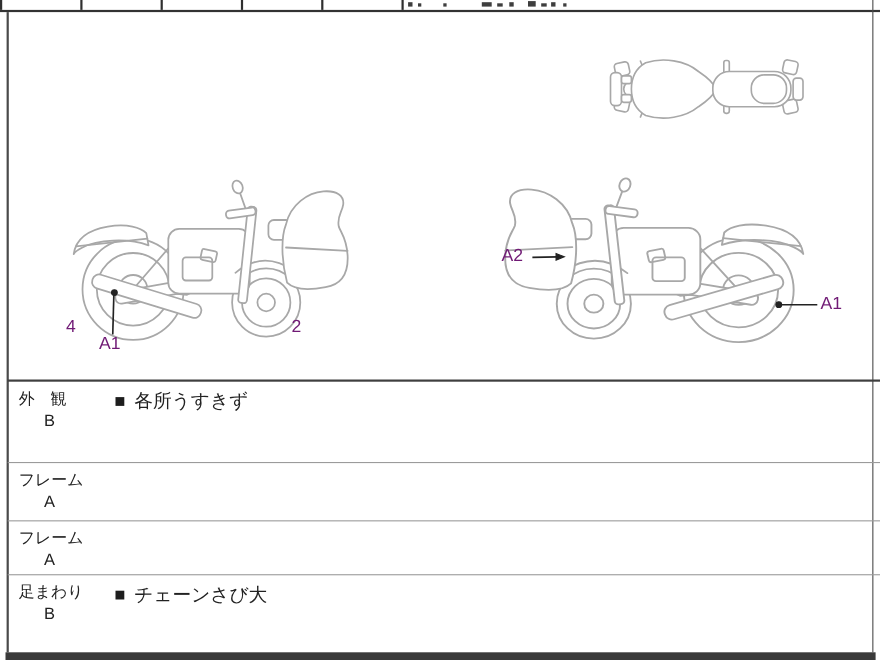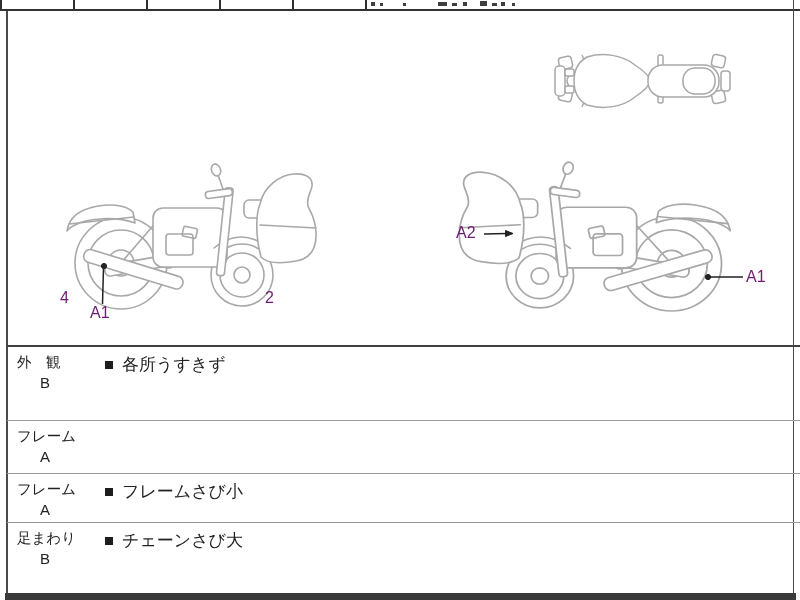--- a/index.html
+++ b/index.html
@@ -177,24 +177,20 @@
 
   <div id="row1" class="irow">
     <div class="cat">フレーム</div>
     <div class="grade">A</div>
   </div>
 
   <div id="row2" class="irow">
     <div class="cat">フレーム</div>
     <div class="grade">A</div>
     <div class="notes">
-      <div class="note">
-          <span class="bullet"></span>
-          <span>フレームさび小</span>
-        </div>
     </div>
   </div>
 
   <div id="row3" class="irow">
     <div class="cat">足まわり</div>
     <div class="grade">B</div>
     <div class="notes">
       <div class="note">
           <span class="bullet"></span>
           <span>チェーンさび大</span>

